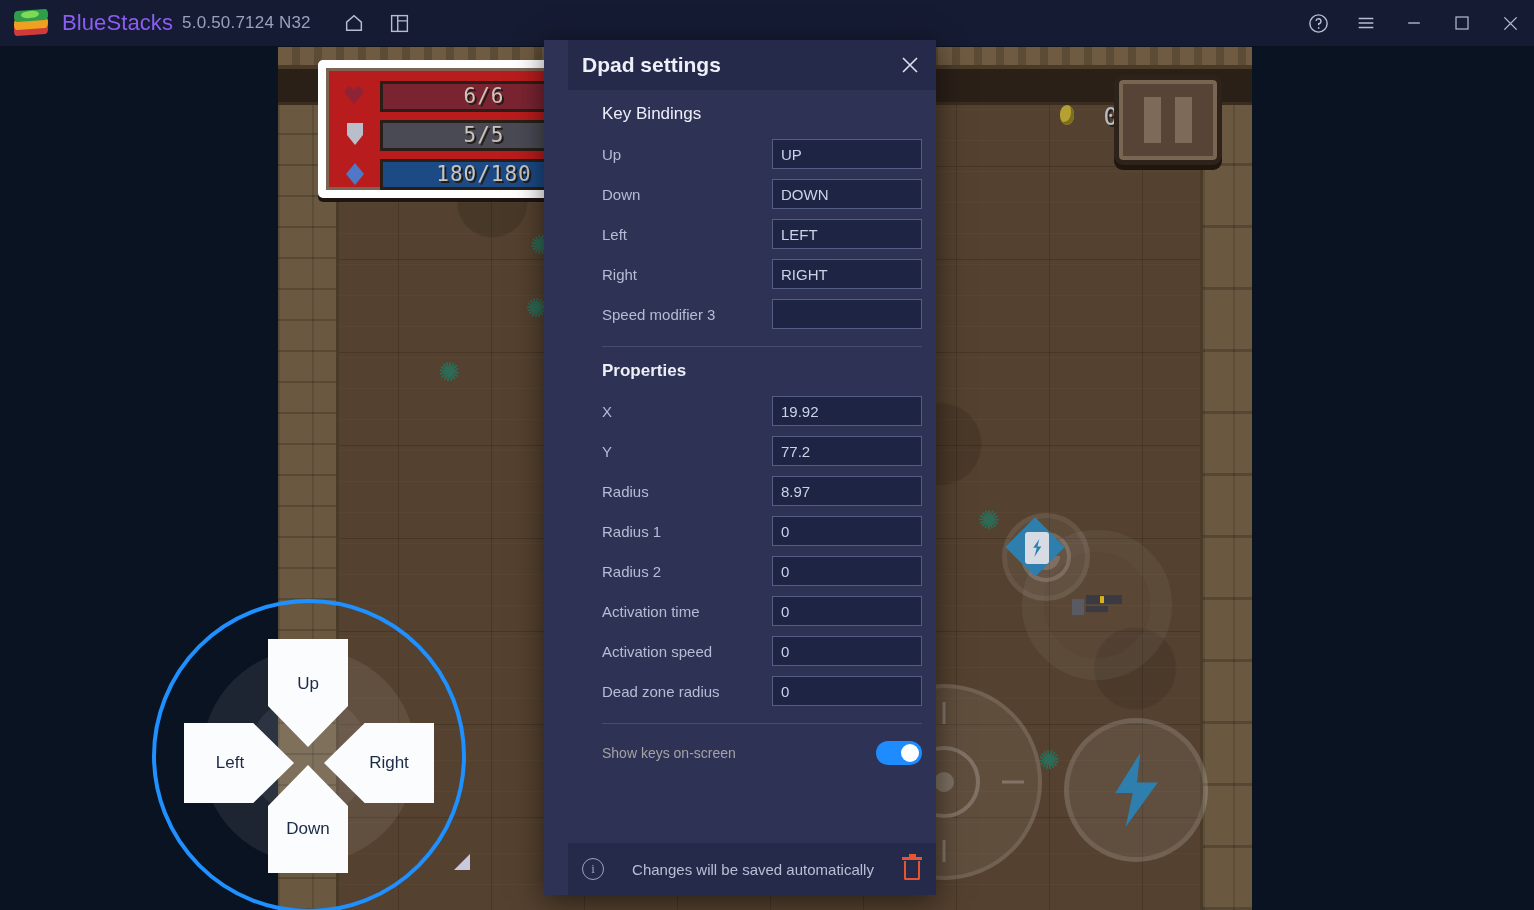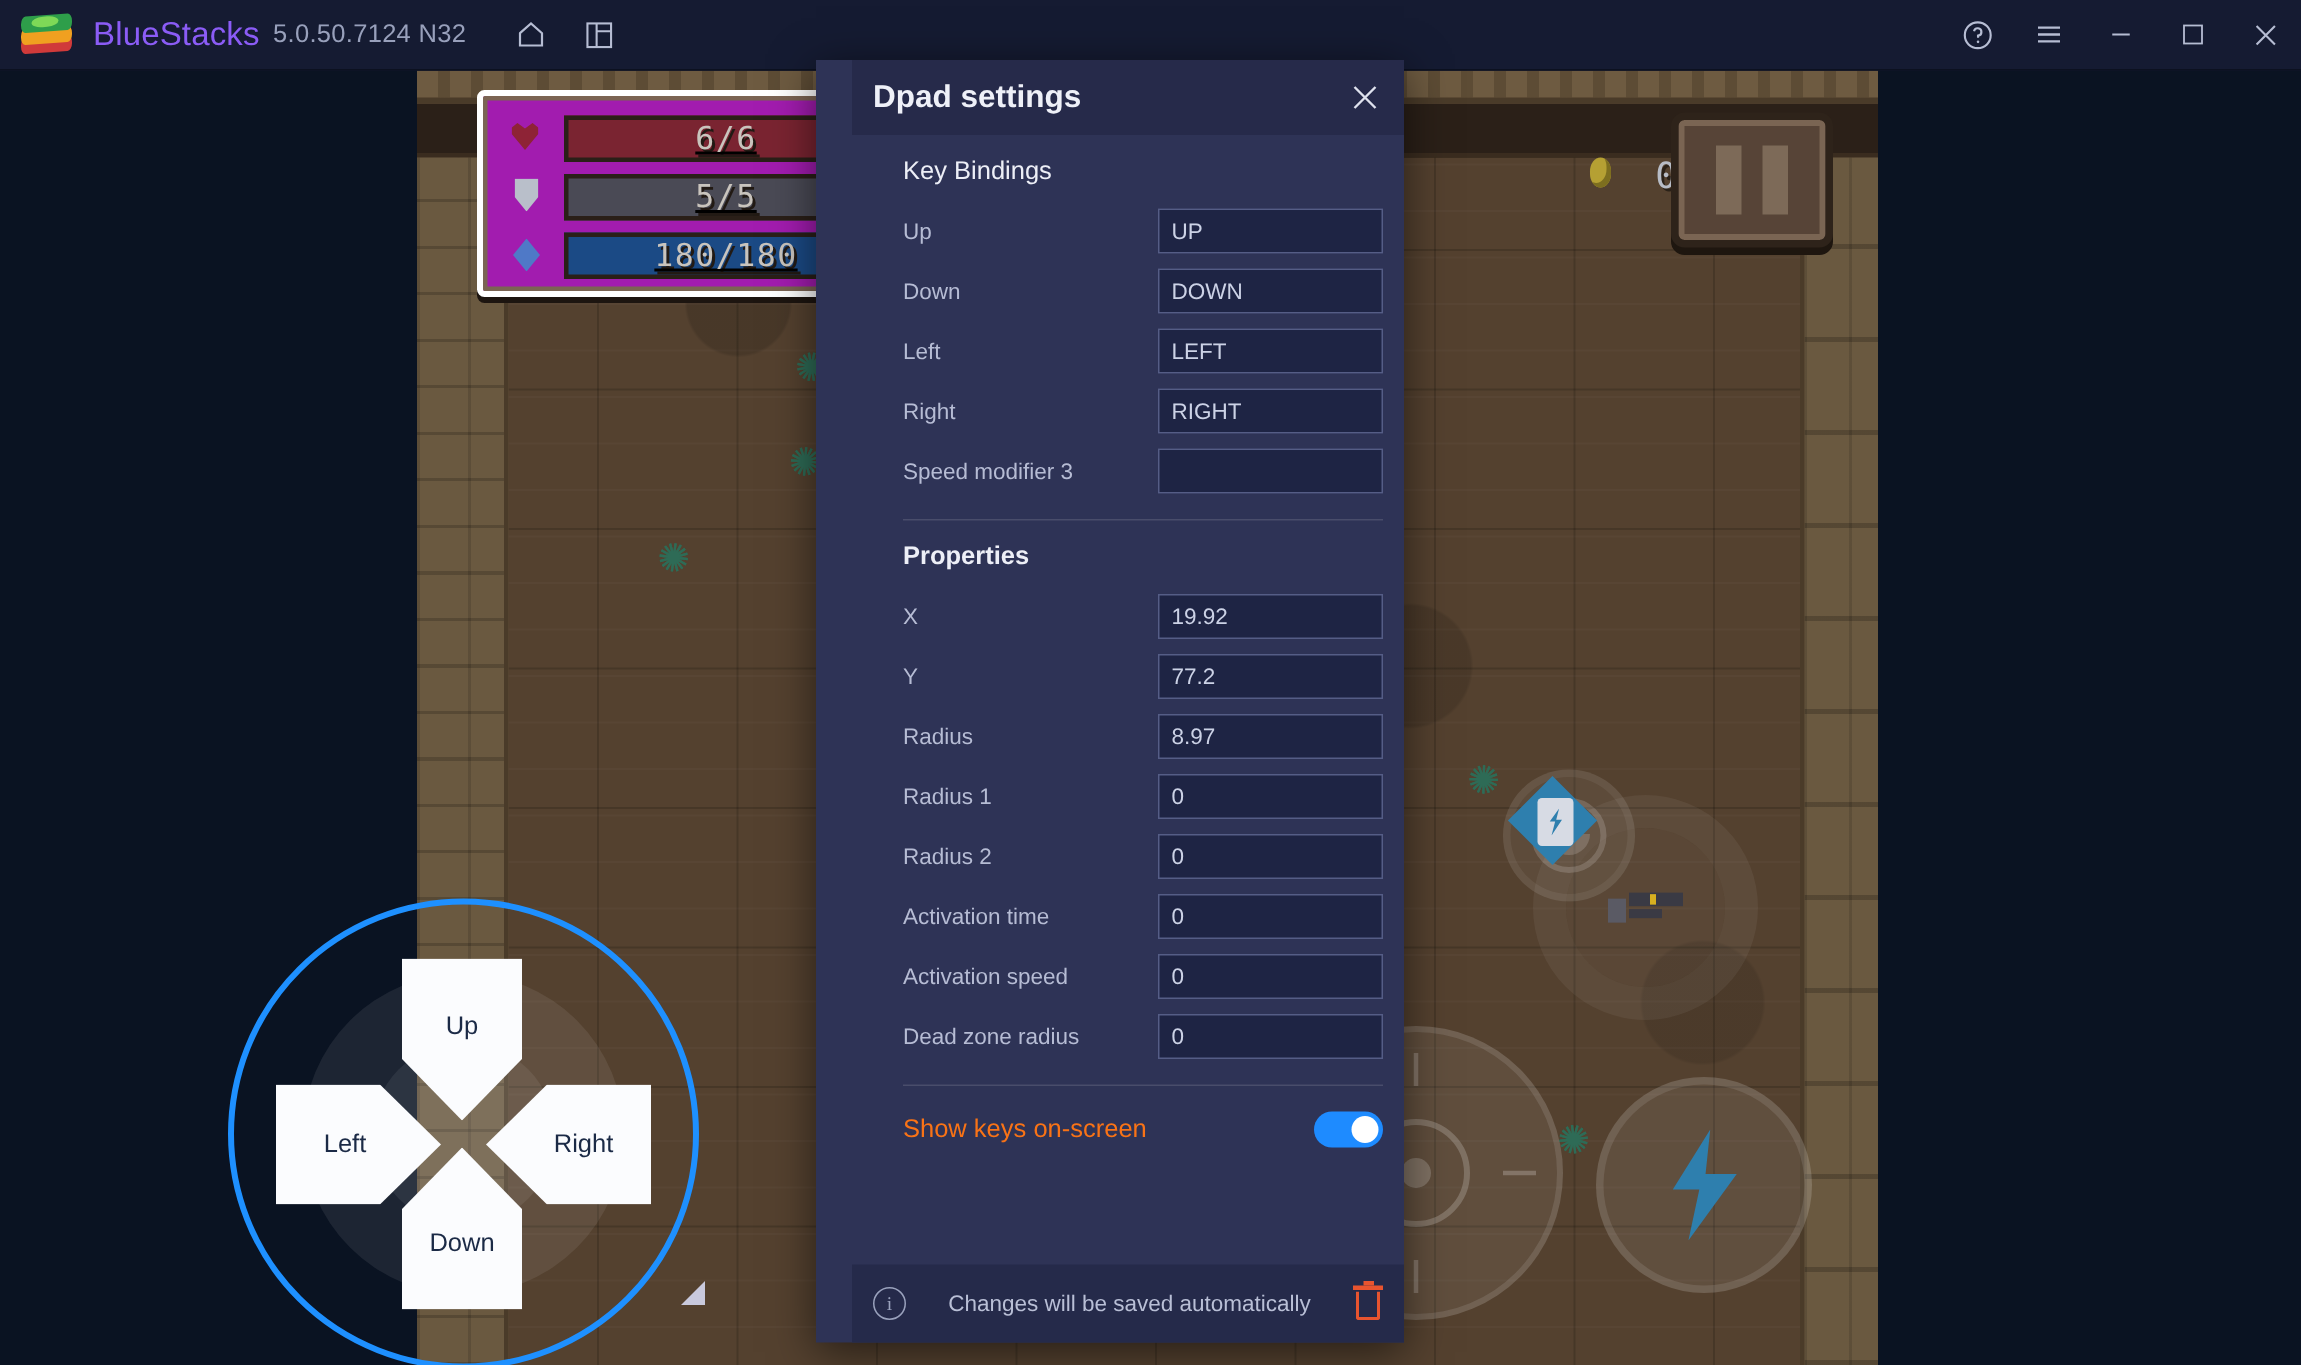--- a/index.html
+++ b/index.html
@@ -76,22 +76,22 @@
   .wall-right { position:absolute; right:0; top:58px; width:52px; height:805px;
                 background:#6a5940;
                 background-image: repeating-linear-gradient(0deg, rgba(0,0,0,.20) 0 3px, transparent 3px 62px),
                                   repeating-linear-gradient(90deg, rgba(0,0,0,.12) 0 2px, transparent 2px 30px);
                 border-left:3px solid #4a3b29; }
   .vine { position:absolute; color:#2e6b56; font-size:26px; line-height:1;
           text-shadow:0 0 0 #2e6b56; user-select:none; }
 
   
   .hud { position: absolute; left: 40px; top: 13px; width: 290px; height: 138px;
-         background:#a21caf; border:4px solid #ffffff; border-radius:5px;
-         box-shadow: inset 0 0 0 3px #7b6453, 0 4px 0 #1d1510; padding: 11px 12px; z-index: 8; text-decoration: underline; }
+         background:#b91c1c; border:8px solid #ffffff; border-radius:5px;
+         box-shadow: inset 0 0 0 3px #7b6453, 0 4px 0 #1d1510; padding: 11px 12px; z-index: 8; }
   .hud-row { display:flex; align-items:center; height:34px; margin-bottom:5px; }
   .hud-ico { width:34px; height:30px; position:relative; margin-right:8px; }
   .bar { flex:1; height:31px; border:3px solid #2a1f18; display:flex; align-items:center;
          justify-content:center; font-family:"DejaVu Sans Mono", monospace;
          font-size:21px; color:#c9c4bd; text-shadow: 2px 2px 0 #221a14; letter-spacing:1px; }
   .bar.hp { background:#7a2431; }
   .bar.sh { background:#4a4a55; }
   .bar.mp { background:#1b4a85; }
   .ico-heart{position:absolute;left:7px;top:5px;width:18px;height:18px;background:#8e2336;
     clip-path:polygon(50% 100%,0 40%,0 18%,22% 0,50% 20%,78% 0,100% 18%,100% 40%);}
@@ -187,21 +187,21 @@
   .dlg-body { flex:1 1 auto; overflow:hidden; padding:0 14px;margin-left:20px; }
   .sect-title { font-size:17px; color:#edeff7; margin:14px 0 10px 0; }
   .sect-title.bold { font-weight:bold; }
   .frow { display:flex; align-items:center; height:40px; }
   .flabel { font-size:15px; color:#b6bcd4; flex:1 1 auto; }
   .finput { width:150px; height:30px; background:#1e2444; border:1px solid #555d86;
             color:#ccd2e6; font-size:15px; padding:0 8px; display:flex; align-items:center;
             font-family:"Liberation Sans", sans-serif; }
   .divider { height:1px; background: rgba(255,255,255,.13); margin:12px 0 0 0; }
   .toggle-row { display:flex; align-items:center; height:46px; margin-top:6px; }
-  .toggle-label { font-size:17px; color:#f97316; flex:1 1 auto; }
+  .toggle-label { font-size:14px; color:#a3a3a3; flex:1 1 auto; }
   .switch { width:46px; height:24px; border-radius:12px; background:#1e8bff; position:relative; }
   .knob { position:absolute; right:3px; top:3px; width:18px; height:18px;
           border-radius:50%; background:#fff; }
   .dlg-foot { flex:0 0 auto; height:52px; background:#252a4a;
               display:flex; align-items:center; padding:0 14px; gap:10px; }
   .info-ico { width:22px; height:22px; border-radius:50%; border:1.5px solid #9aa2bd;
               color:#9aa2bd; font-size:13px; display:flex; align-items:center;
               justify-content:center; font-family:"Liberation Serif", serif; }
   .foot-text { font-size:15px; color:#b9bfd6; flex:1 1 auto; text-align:center; }
   .trash { width:20px; height:24px; position:relative; }

